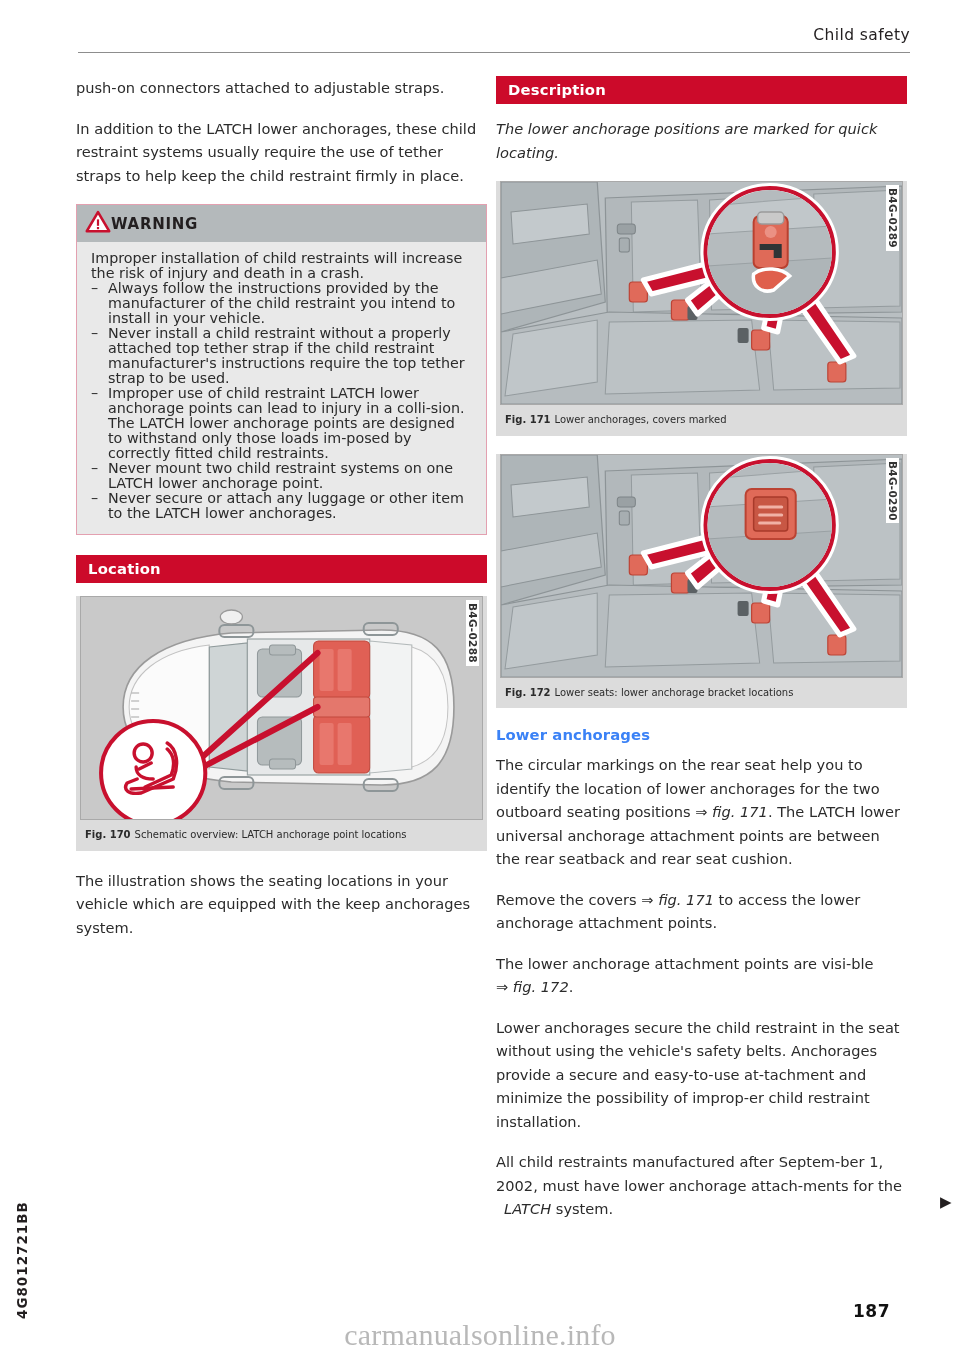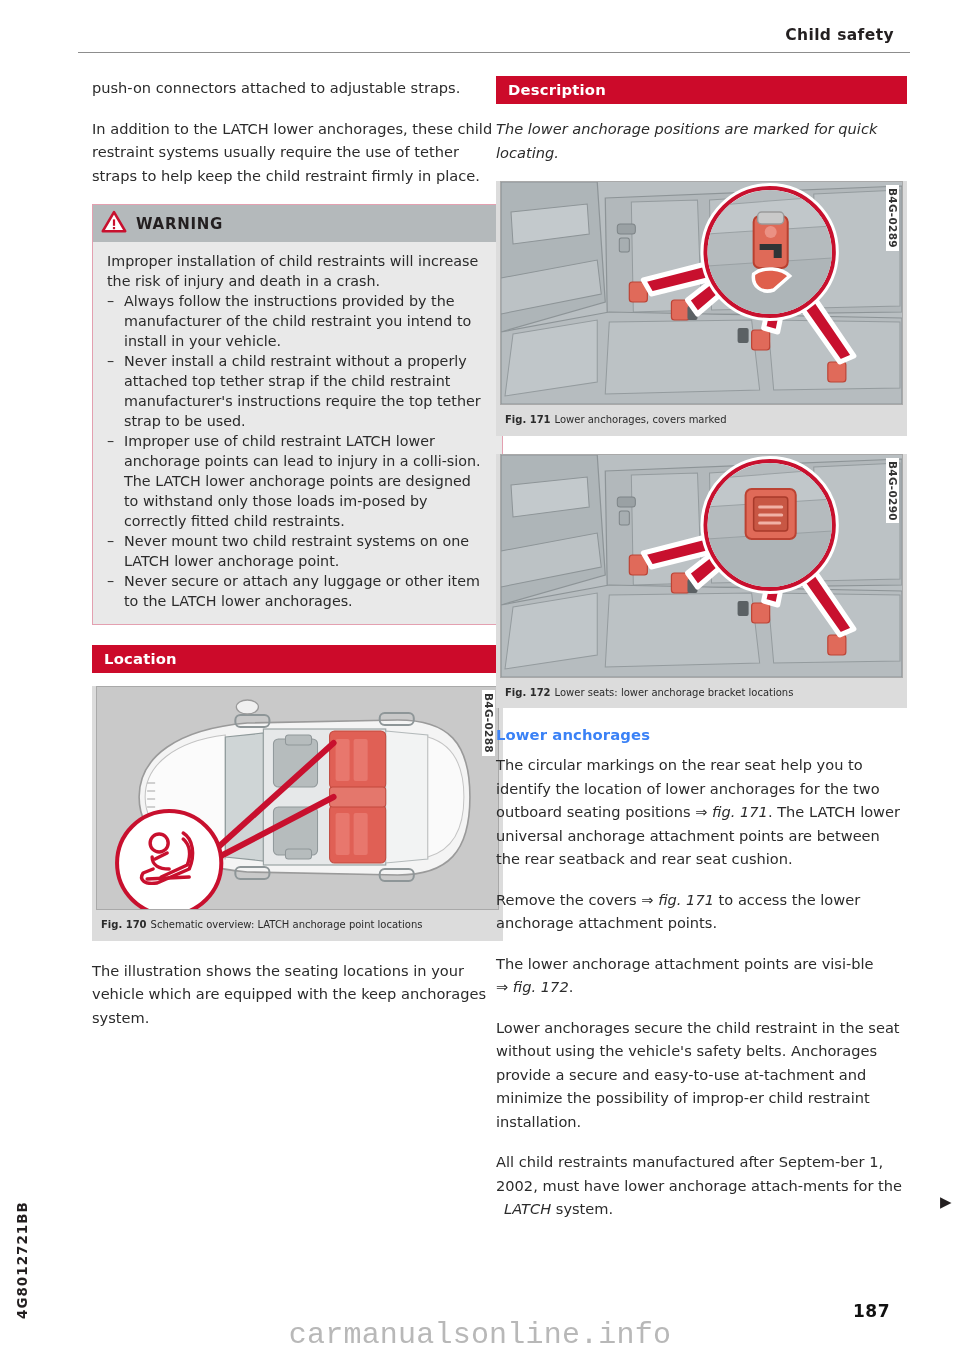--- a/index.html
+++ b/index.html
@@ -19,44 +19,44 @@
   
   #page-header {
     position: absolute;
     left: 78px;
     top: 26px;
     width: 832px;
     height: 28px;
   }
   #page-header .chapter-title {
     position: absolute;
-    right: 16px;
+    right: 0;
     top: 0;
     font-size: 15.5px;
-    font-weight: bold;
+    font-weight: normal;
     letter-spacing: .4px;
     color: #231f20;
     white-space: nowrap;
   }
   #header-rule {
     position: absolute;
     left: 78px;
     top: 52px;
     width: 832px;
     height: 0;
     border-top: 1.6px solid #8d8d8d;
   }
 
   
   .column {
     position: absolute;
     top: 76px;
     width: 411px;
   }
-  #left-column  { left: 92px; }
+  #left-column  { left: 76px; }
   #right-column { left: 496px; }
 
   
   p.body-text {
     margin: 0 0 17px 0;
     font-size: 14.6px;
     line-height: 23.5px;
     color: #2b2b2b;
   }
   p.body-text.italic { font-style: italic; }
@@ -92,32 +92,31 @@
     background: #e9e9e9;
     box-sizing: border-box;
     width: 411px;
     margin: 0 0 20px 0;
   }
   .warning-head {
     background: #b4b9bb;
     display: flex;
     align-items: center;
     padding: 5px 10px 5px 8px;
-    gap: 9px;
   }
   .warning-head .wtitle {
     font-size: 15px;
     font-weight: bold;
     letter-spacing: .7px;
     color: #231f20;
   }
   .warning-body {
     padding: 9px 14px 13px 14px;
     font-size: 14.3px;
-    line-height: 20px;
+    line-height: 15px;
     color: #2b2b2b;
   }
   .warning-body p { margin: 0; }
   .warning-body ul {
     margin: 0;
     padding: 0;
     list-style: none;
   }
   .warning-body li {
     position: relative;
@@ -198,21 +197,21 @@
     font-weight: bold;
     letter-spacing: .5px;
     color: #111111;
   }
   #watermark {
     position: absolute;
     left: 0;
     top: 1318px;
     width: 960px;
     text-align: center;
-    font-family: Liberation Mono, monospace;
+    font-family: Liberation Serif, serif;
     font-size: 30px;
     color: #b8b8b8;
     letter-spacing: .2px;
   }
 </style>
 </head>
 <body>
 
 <div id="page-header">
   <div class="chapter-title">Child safety</div>

